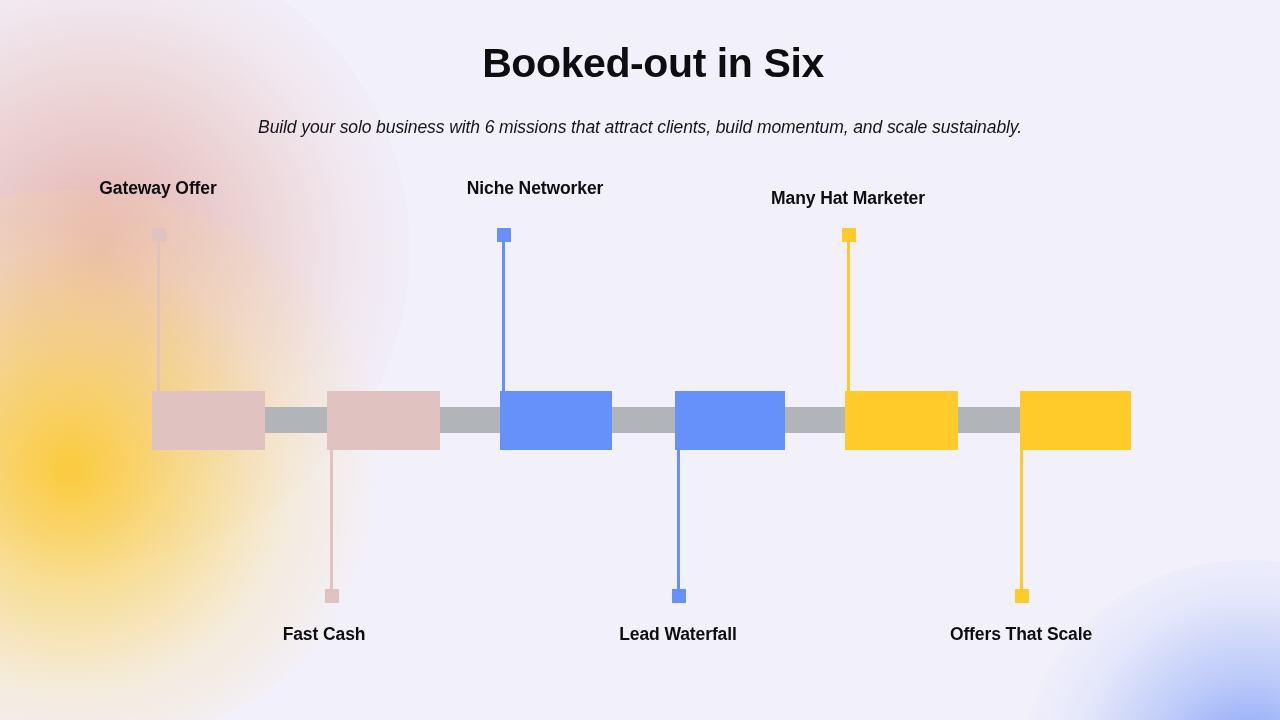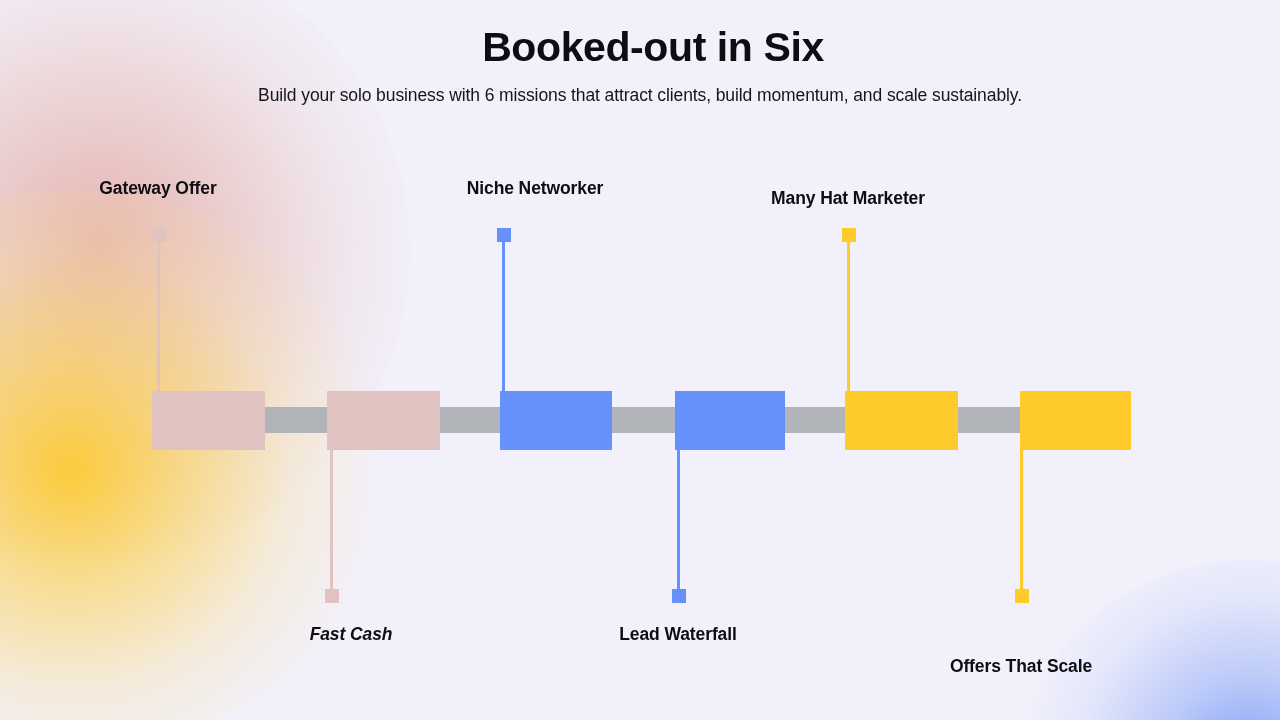--- a/index.html
+++ b/index.html
@@ -63,33 +63,34 @@
   
   #header {
     position: absolute;
     left: 0;
     top: 0;
     width: 1280px;
     text-align: center;
     z-index: 5;
   }
   #page-title {
-    margin: 0;
+    margin: 16px;
     padding-top: 24px;
     font-size: 41px;
     font-weight: bold;
     letter-spacing: -0.4px;
     color: #0d0d12;
     line-height: 1.15;
     padding-left: 26px;
   }
   #page-subtitle {
     margin: 0;
     padding-top: 14px;
     font-size: 17.5px;
+    font-style: italic;
     color: #15151c;
     letter-spacing: -0.1px;
   }
 
   
   #timeline {
     position: absolute;
     left: 0;
     top: 0;
     width: 1280px;
@@ -147,30 +148,30 @@
     <div class="connector-rail" style="left: 612px; width: 63px; top: 407px; background: rgb(177, 181, 186);"></div>
     <div class="connector-rail" style="left: 785px; width: 60px; top: 407px; background: rgb(177, 181, 186);"></div>
     <div class="connector-rail" style="left: 958px; width: 62px; top: 407px; background: rgb(177, 181, 186);"></div>
     <div class="stem" style="left: 157px; background: rgb(224, 195, 192); top: 235px; height: 156px;"></div>
     <div class="segment" style="left: 152px; width: 113px; top: 391px; background: rgb(224, 195, 192);"></div>
     <div class="marker" style="left: 152px; top: 228px; background: rgb(224, 195, 192);"></div>
     <div class="milestone-label" style="left: 158px; top: 178px;">Gateway Offer</div>
     <div class="stem" style="left: 330px; background: rgb(224, 195, 192); top: 450px; height: 146px;"></div>
     <div class="segment" style="left: 327px; width: 113px; top: 391px; background: rgb(224, 195, 192);"></div>
     <div class="marker" style="left: 325px; top: 589px; background: rgb(224, 195, 192);"></div>
-    <div class="milestone-label" style="left: 351px; top: 624px; font-style: italic;">Fast Cash</div>
+    <div class="milestone-label" style="left: 324px; top: 624px;">Fast Cash</div>
     <div class="stem" style="left: 502px; background: rgb(102, 144, 250); top: 235px; height: 156px;"></div>
     <div class="segment" style="left: 500px; width: 112px; top: 391px; background: rgb(102, 144, 250);"></div>
     <div class="marker" style="left: 497px; top: 228px; background: rgb(102, 144, 250);"></div>
     <div class="milestone-label" style="left: 503px; top: 178px; margin-left: 32px;">Niche Networker</div>
     <div class="stem" style="left: 677px; background: rgb(102, 144, 250); top: 450px; height: 146px;"></div>
     <div class="segment" style="left: 675px; width: 110px; top: 391px; background: rgb(102, 144, 250);"></div>
     <div class="marker" style="left: 672px; top: 589px; background: rgb(102, 144, 250);"></div>
     <div class="milestone-label" style="left: 678px; top: 624px;">Lead Waterfall</div>
     <div class="stem" style="left: 847px; background: rgb(255, 203, 43); top: 235px; height: 156px;"></div>
     <div class="segment" style="left: 845px; width: 113px; top: 391px; background: rgb(255, 203, 43);"></div>
     <div class="marker" style="left: 842px; top: 228px; background: rgb(255, 203, 43);"></div>
     <div class="milestone-label" style="left: 848px; top: 188px;">Many Hat Marketer</div>
     <div class="stem" style="left: 1020px; background: rgb(255, 203, 43); top: 450px; height: 146px;"></div>
     <div class="segment" style="left: 1020px; width: 111px; top: 391px; background: rgb(255, 203, 43);"></div>
     <div class="marker" style="left: 1015px; top: 589px; background: rgb(255, 203, 43);"></div>
-    <div class="milestone-label" style="left: 1021px; top: 624px; margin-top: 32px;">Offers That Scale</div>
+    <div class="milestone-label" style="left: 1021px; top: 624px;">Offers That Scale</div>
   </div>
 
 </body></html>

